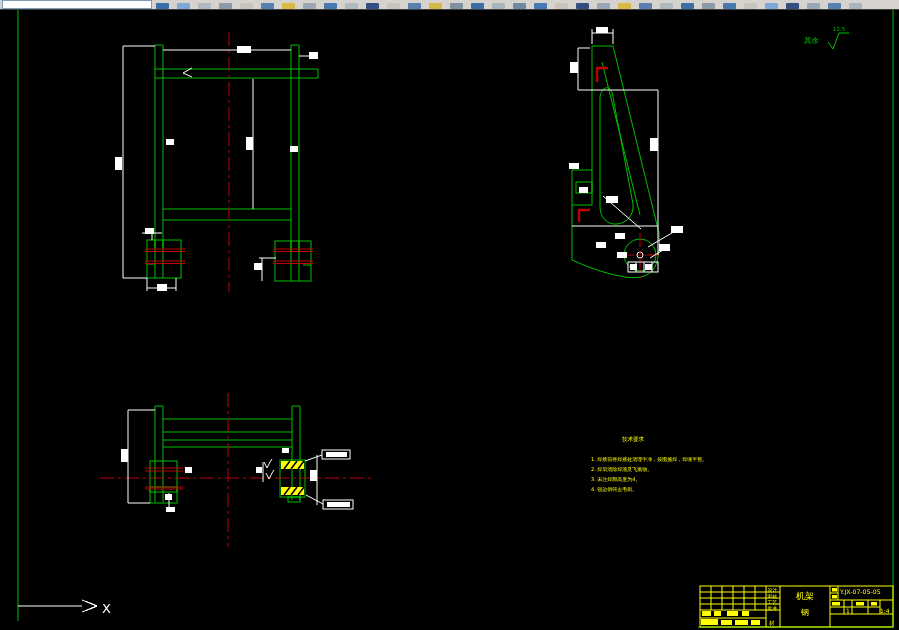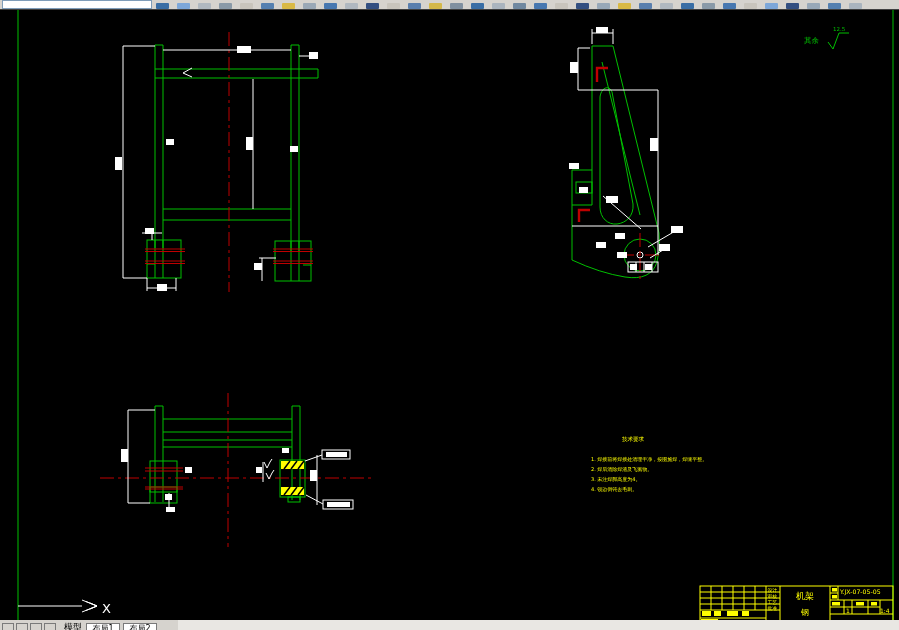--- a/index.html
+++ b/index.html
@@ -339,26 +339,14 @@
       <text class="yt" x="880" y="613" font-size="6">1:4</text>
     </g>
 
     <g>
       <line class="w" x1="18" y1="606" x2="82" y2="606" stroke-width="1.4"></line>
       <path class="w" d="M82,600 L97,606 L82,612 M86,601.5 L97,606 L86,610.5 M90,603 L97,606 L90,609"></path>
       <text x="102" y="613" font-size="13" fill="#fff">X</text>
     </g>
   </svg>
 
-  <div class="bottombar">
-    <div class="tab-strip">
-      <div class="navsq"></div>
-      <div class="navsq"></div>
-      <div class="navsq"></div>
-      <div class="navsq"></div>
-      <span class="modeltab">模型</span>
-      <span class="ltab">布局1</span>
-      <span class="ltab">布局2</span>
-    </div>
-    <div style="position:absolute;left:178px;top:6px;width:721px;height:4px;background:#e9e7e3;"></div>
-  </div>
 
 </div>
 
 </body></html>

